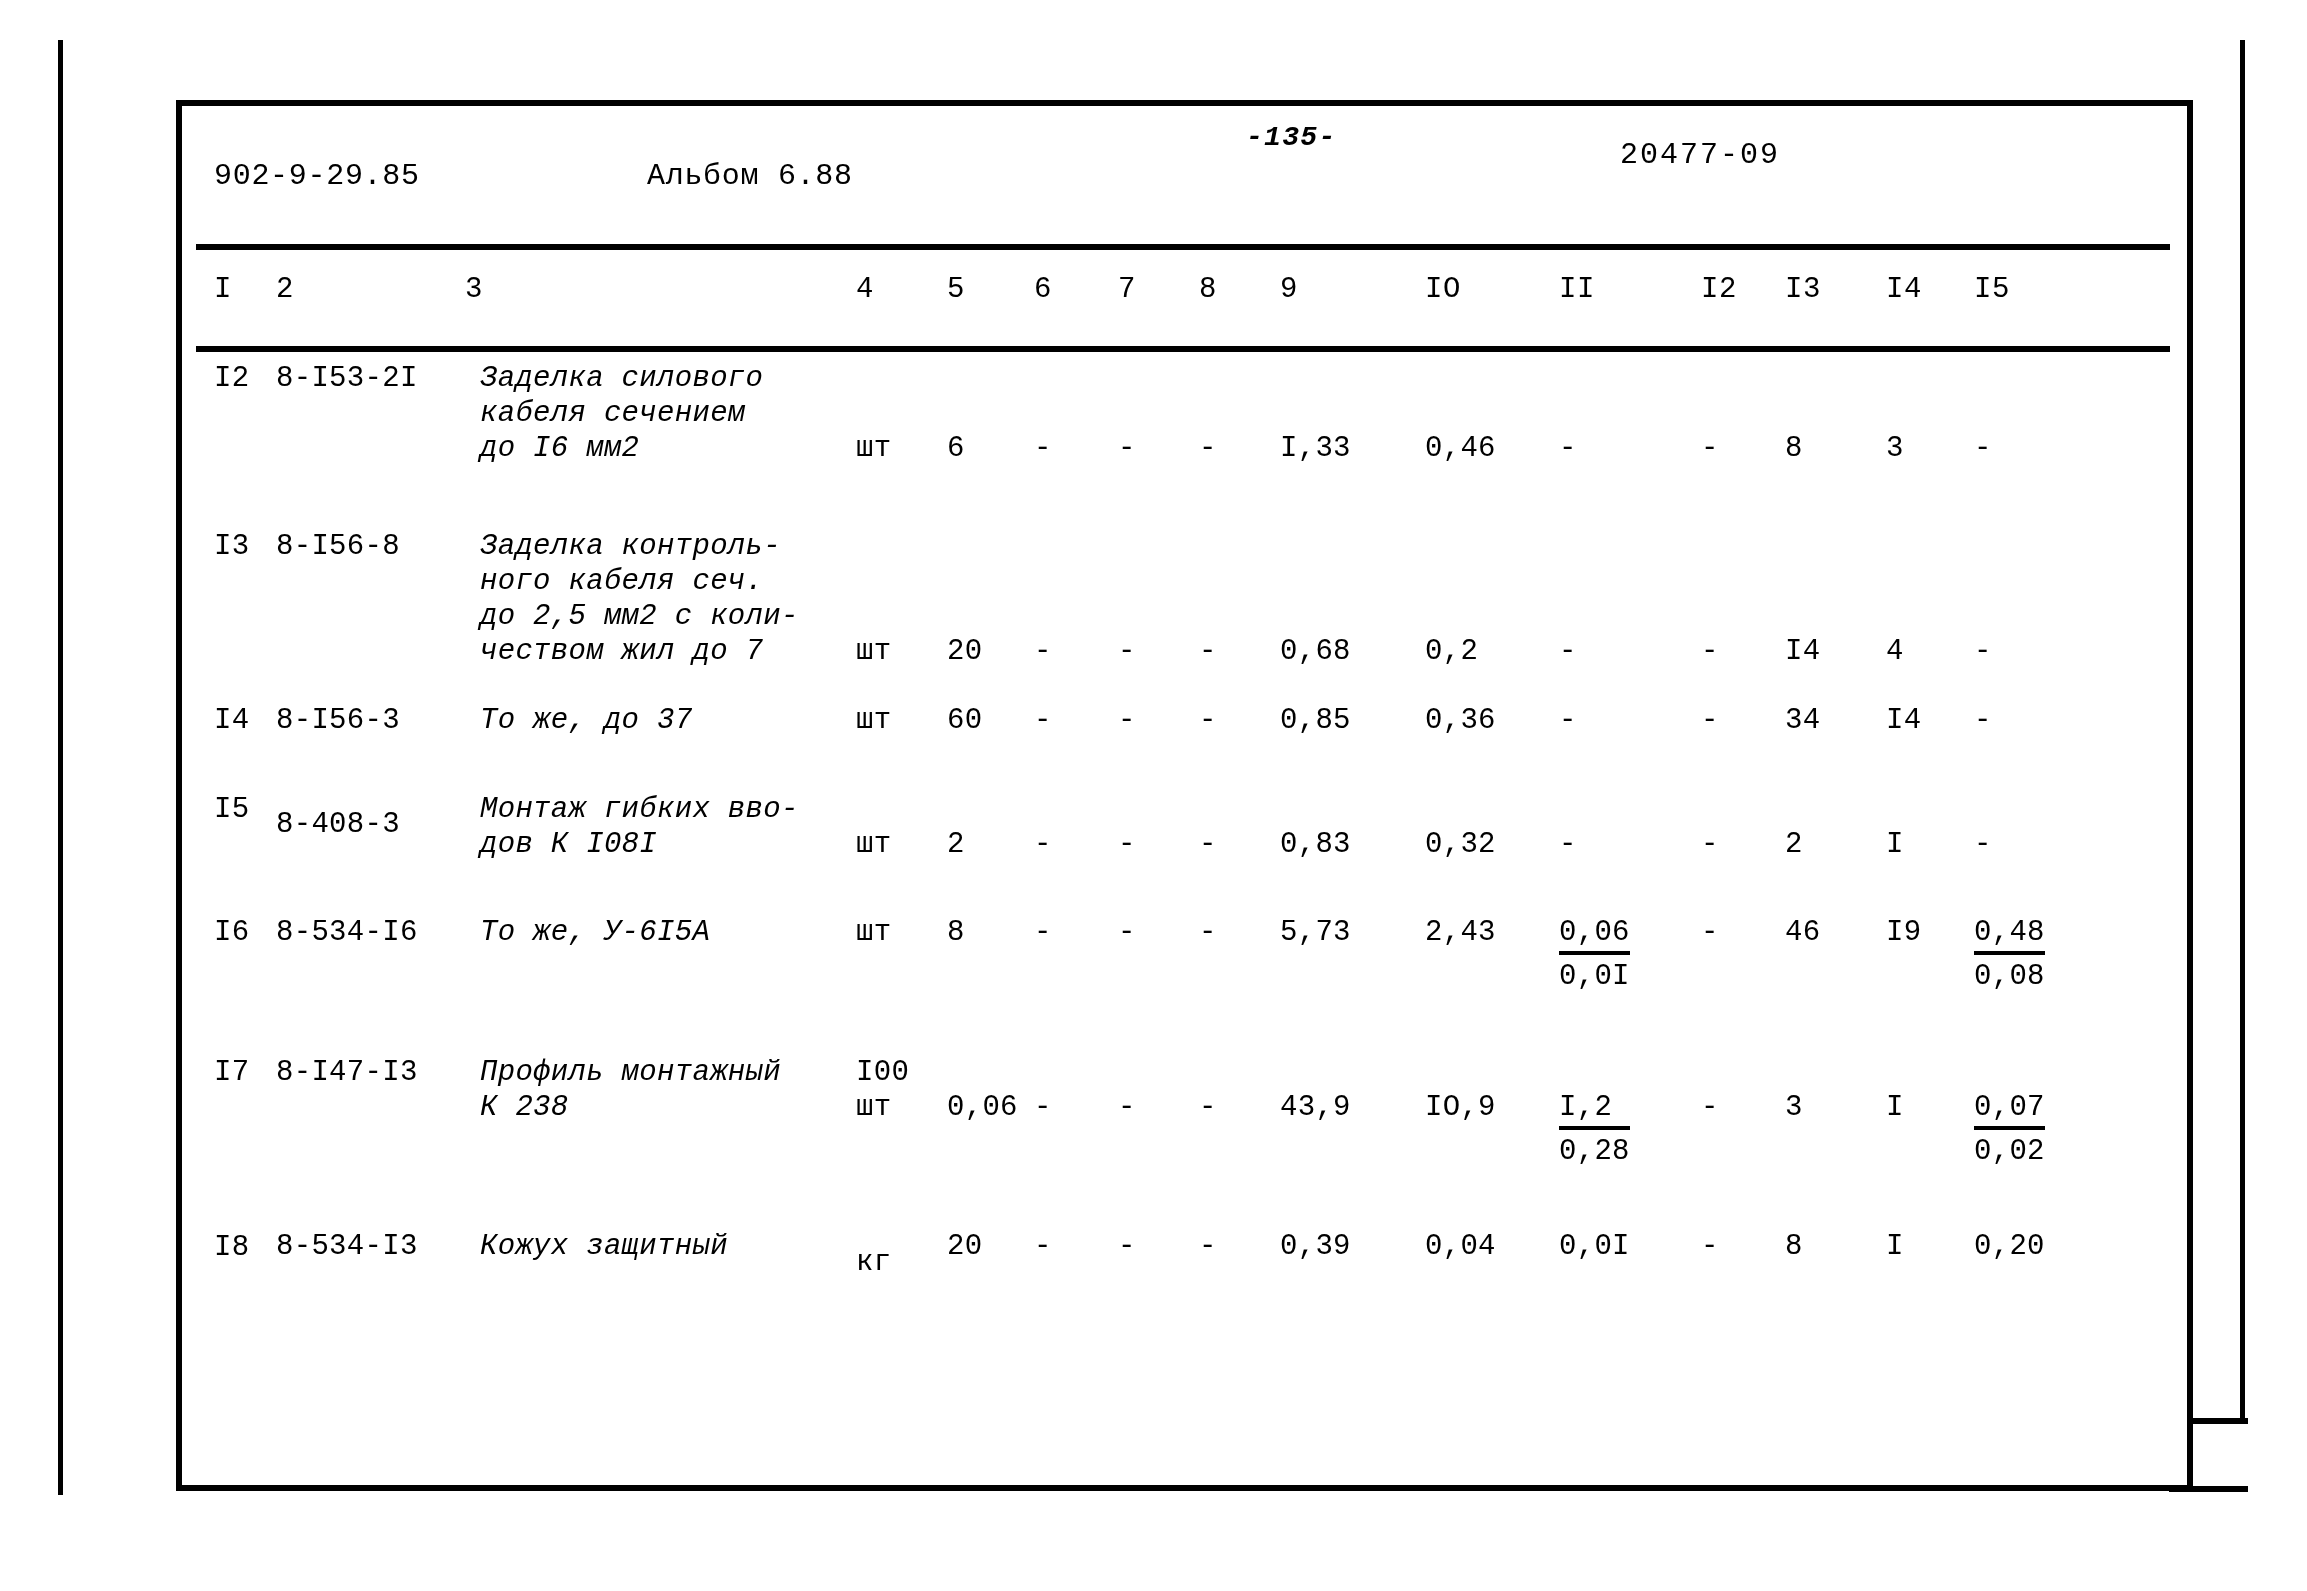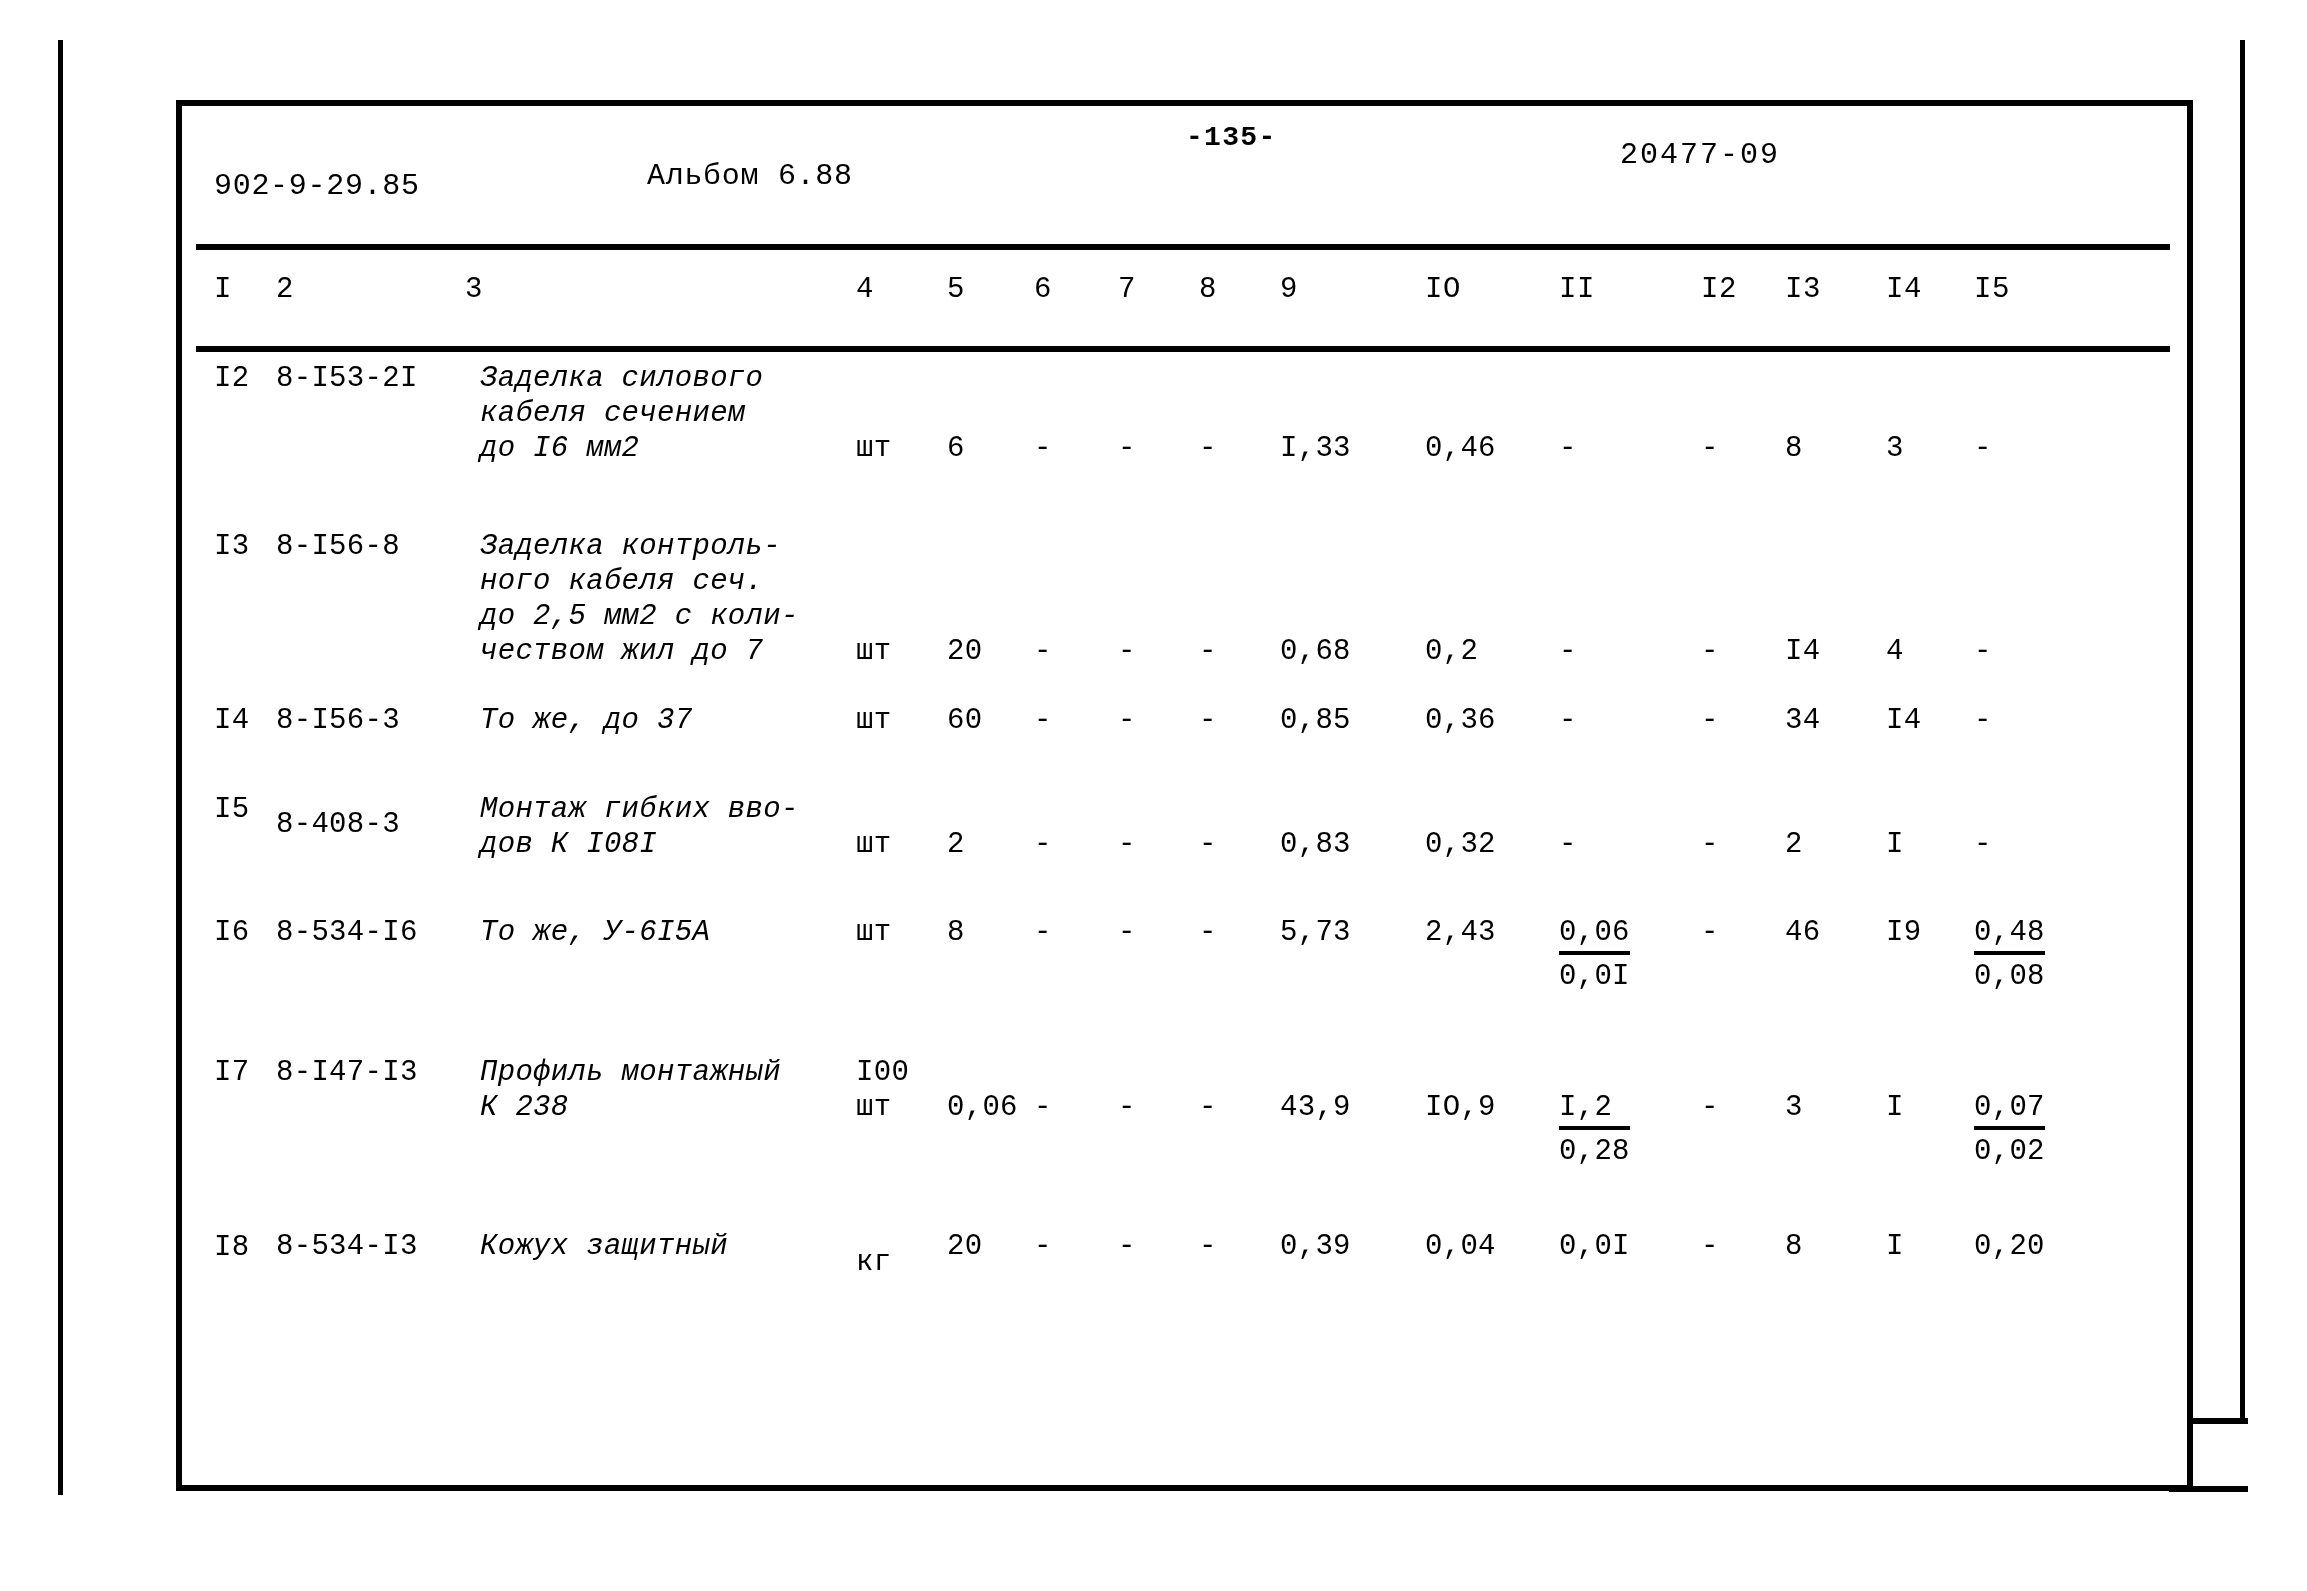--- a/index.html
+++ b/index.html
@@ -66,38 +66,39 @@
   .sheet-head {
     position: absolute;
     left: 0;
     top: 0;
     width: 100%;
     height: 101px;
   }
   .doc-code {
     position: absolute;
     left: 32px;
-    top: 63px;
+    top: 53px;
     font-size: 30px;
     letter-spacing: 0.7px;
     white-space: nowrap;
   }
   .album {
     position: absolute;
     left: 465px;
     top: 53px;
     font-size: 30px;
     letter-spacing: 0.7px;
     white-space: nowrap;
   }
   .page-no {
     position: absolute;
-    left: 1004px;
+    left: 1064px;
     top: 16px;
     font-size: 28px;
+    font-style: italic;
     font-weight: bold;
     letter-spacing: 1.3px;
     white-space: nowrap;
   }
   .sheet-id {
     position: absolute;
     left: 1438px;
     top: 32px;
     font-size: 30px;
     letter-spacing: 2px;

